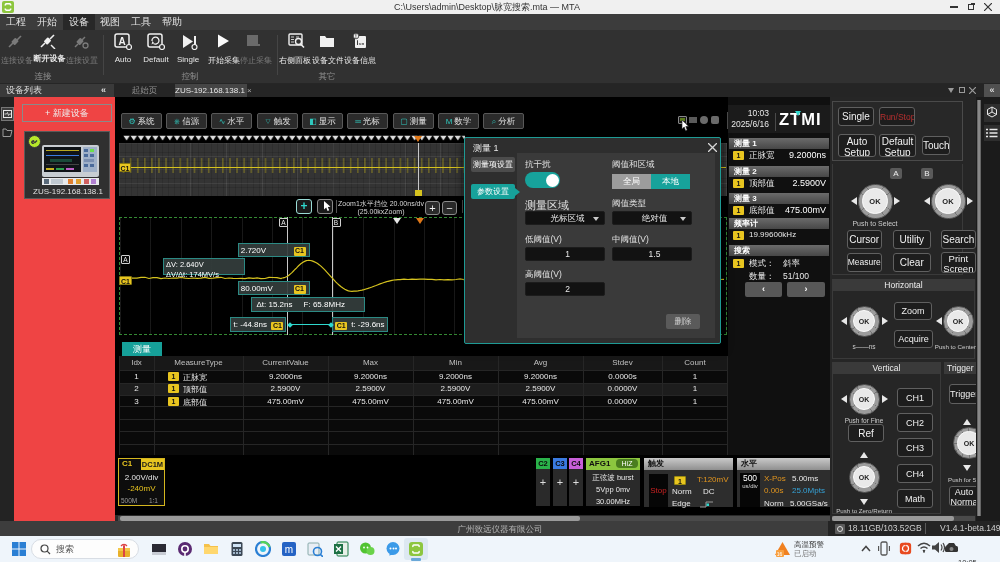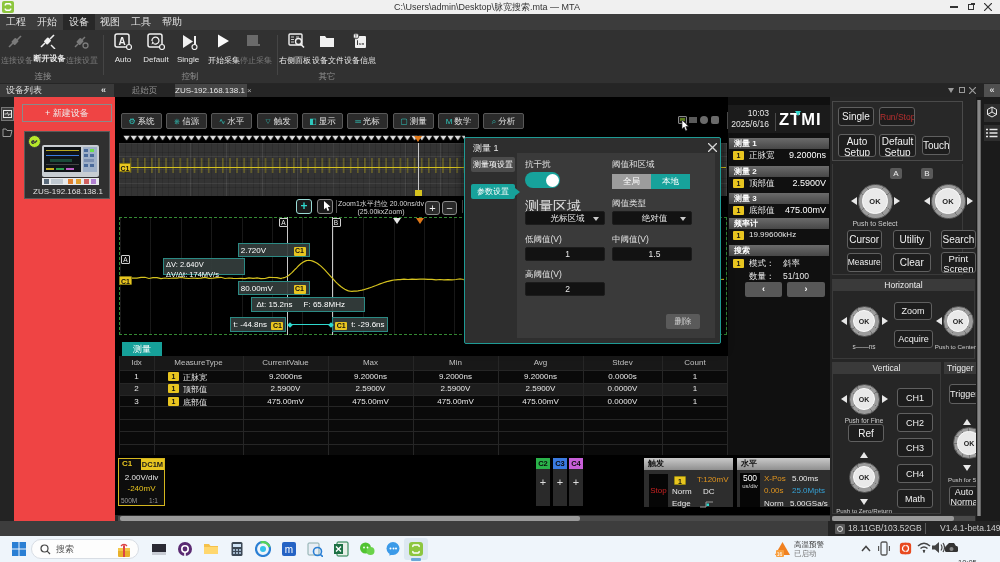--- a/index.html
+++ b/index.html
@@ -505,20 +505,27 @@
   </div>
   <div class="abs" style="left:438px;top:3px;width:14px;height:48px;background:#2a2a2a">
     <div class="abs" style="left:0;top:0;width:14px;height:11px;background:#3a7ae0;color:#0a0a0a;font-size:7.5px;font-weight:bold;text-align:center;line-height:11px">C3</div>
     <div class="abs" style="left:0;top:18px;width:14px;text-align:center;color:#ddd;font-size:11px">+</div>
   </div>
   <div class="abs" style="left:454px;top:3px;width:14px;height:48px;background:#2a2a2a">
     <div class="abs" style="left:0;top:0;width:14px;height:11px;background:#c85fd8;color:#0a0a0a;font-size:7.5px;font-weight:bold;text-align:center;line-height:11px">C4</div>
     <div class="abs" style="left:0;top:18px;width:14px;text-align:center;color:#ddd;font-size:11px">+</div>
   </div>
 
+  <div class="abs" style="left:471px;top:3px;width:54px;height:48px;background:#2a2a2a">
+    <div class="abs" style="left:0;top:0;width:54px;height:12px;background:#8cc63f">
+      <span style="position:absolute;left:3px;top:1px;font-size:8px;font-weight:bold;color:#101010">AFG1</span>
+      <span style="position:absolute;right:2px;top:1px;width:22px;height:9px;background:#4a7d1f;border-radius:4px;color:#fff;font-size:7px;text-align:center;line-height:9px">HiZ</span>
+    </div>
+    <div class="abs" style="left:0;top:14px;width:54px;text-align:center;font-size:7.5px;color:#e8e8e8;line-height:12px">正弦波 burst<br>5Vpp 0mv<br>30.00MHz</div>
+  </div>
 
   <div class="abs" style="left:529px;top:3px;width:89px;height:49px;background:#2d2d2d">
     <div class="abs" style="left:0;top:0;width:89px;height:12px;background:linear-gradient(#c9c9c9,#8f8f8f);color:#111;font-size:8px;font-weight:bold;line-height:12px"><span style="margin-left:4px">触发</span></div>
     <div class="abs" style="left:5px;top:16px;width:19px;height:33px;background:#060606;color:#c22;font-size:8px;text-align:center;line-height:33px">Stop</div>
     <div class="abs ybadge" style="left:30px;top:18px;width:12px;height:9px;line-height:9px;border:1px solid #9a8a10">1</div>
     <div class="abs" style="left:53px;top:17px;font-size:8px;color:#e0941e">T:120mV</div>
     <div class="abs" style="left:28px;top:29px;font-size:8px;color:#e8e8e8">Norm</div>
     <div class="abs" style="left:59px;top:29px;font-size:8px;color:#e8e8e8">DC</div>
     <div class="abs" style="left:28px;top:41px;font-size:8px;color:#e8e8e8">Edge</div>
     <svg class="abs" style="left:55px;top:43px" width="18" height="7">
@@ -555,33 +562,34 @@
   <div class="abs" style="left:52px;top:15px;width:198px;height:185px;background:#3a3a3a"></div>
   <div class="abs" style="left:6px;top:19px;width:44px;height:15px;background:#4c4c4c;border-radius:2px;color:#fff;font-size:8px;text-align:center;line-height:15px">测量项设置</div>
   <div class="abs" style="left:6px;top:46px;width:44px;height:15px;background:#17a29b;border-radius:2px;color:#fff;font-size:8px;text-align:center;line-height:15px">参数设置</div>
   <div class="abs" style="left:50px;top:50px;width:0;height:0;border-top:4px solid transparent;border-bottom:4px solid transparent;border-left:5px solid #17a29b"></div>
   <div class="abs" style="left:60px;top:21px;font-size:8.5px;color:#e0e0e0">抗干扰</div>
   <div class="abs" style="left:60px;top:34px;width:35px;height:16px;background:#17a29b;border-radius:8px"></div>
   <div class="abs" style="left:81px;top:35.5px;width:13px;height:13px;background:#fff;border-radius:50%"></div>
   <div class="abs" style="left:147px;top:21px;font-size:8.5px;color:#e0e0e0">阈值和区域</div>
   <div class="abs" style="left:147px;top:36px;width:39px;height:15px;background:#9c9c9c;color:#fff;font-size:8.5px;text-align:center;line-height:15px">全局</div>
   <div class="abs" style="left:186px;top:36px;width:39px;height:15px;background:#17a29b;color:#fff;font-size:8.5px;text-align:center;line-height:15px">本地</div>
-  <div class="abs" style="left:60px;top:60px;font-size:14px;color:#e0e0e0">测量区域</div>
+  <div class="abs" style="left:60px;top:60px;font-size:11px;color:#e0e0e0">测量区域</div>
   <div class="abs dlgin" style="left:60px;top:73px;width:80px;height:14px;line-height:13px"><span style="margin-left:5px">光标区域</span><span class="ddv"></span></div>
   <div class="abs" style="left:147px;top:60px;font-size:8.5px;color:#e0e0e0">阈值类型</div>
   <div class="abs dlgin" style="left:147px;top:73px;width:80px;height:14px;line-height:13px"><span style="margin-left:5px">绝对值</span><span class="ddv"></span></div>
   <div class="abs" style="left:60px;top:96px;font-size:8.5px;color:#e0e0e0">低阈值(V)</div>
   <div class="abs dlgin" style="left:60px;top:109px;width:80px;height:14px;line-height:13px"><span style="margin-left:5px">1</span></div>
   <div class="abs" style="left:147px;top:96px;font-size:8.5px;color:#e0e0e0">中阈值(V)</div>
   <div class="abs dlgin" style="left:147px;top:109px;width:80px;height:14px;line-height:13px"><span style="margin-left:5px">1.5</span></div>
   <div class="abs" style="left:60px;top:131px;font-size:8.5px;color:#e0e0e0">高阈值(V)</div>
   <div class="abs dlgin" style="left:60px;top:144px;width:80px;height:14px;line-height:13px"><span style="margin-left:5px">2</span></div>
   <div class="abs" style="left:201px;top:176px;width:34px;height:15px;background:#5a5a5a;border-radius:2px;color:#cfcfcf;font-size:8.5px;text-align:center;line-height:15px">删除</div>
 </div>
 <div class="abs" id="statusrow">
+  <div class="abs" style="left:0;top:3px;width:1000px;text-align:center;font-size:8.5px;color:#b5b5b5">广州致远仪器有限公司</div>
   <div class="abs" id="statusrow-right">
     <div class="abs" style="left:7px;top:2.5px;width:10px;height:10px;background:#5a5a5a;border-radius:1px"></div>
     <div class="abs" style="left:9px;top:4.5px;width:6px;height:6px;border:1px solid #ddd;border-radius:50%"></div>
     <div class="abs" style="left:20px;top:2px;font-size:8.5px;color:#cfcfcf">18.11GB/103.52GB</div>
     <div class="abs" style="left:97px;top:2px;width:1px;height:11px;background:#5a5a5a"></div>
     <div class="abs" style="left:112px;top:2px;font-size:8.5px;color:#cfcfcf;white-space:nowrap">V1.4.1-beta.149</div>
   </div>
 </div>
 <div class="abs" id="taskbar">
     <svg class="abs" style="left:12px;top:6px" width="14" height="14" viewBox="0 0 14 14">

